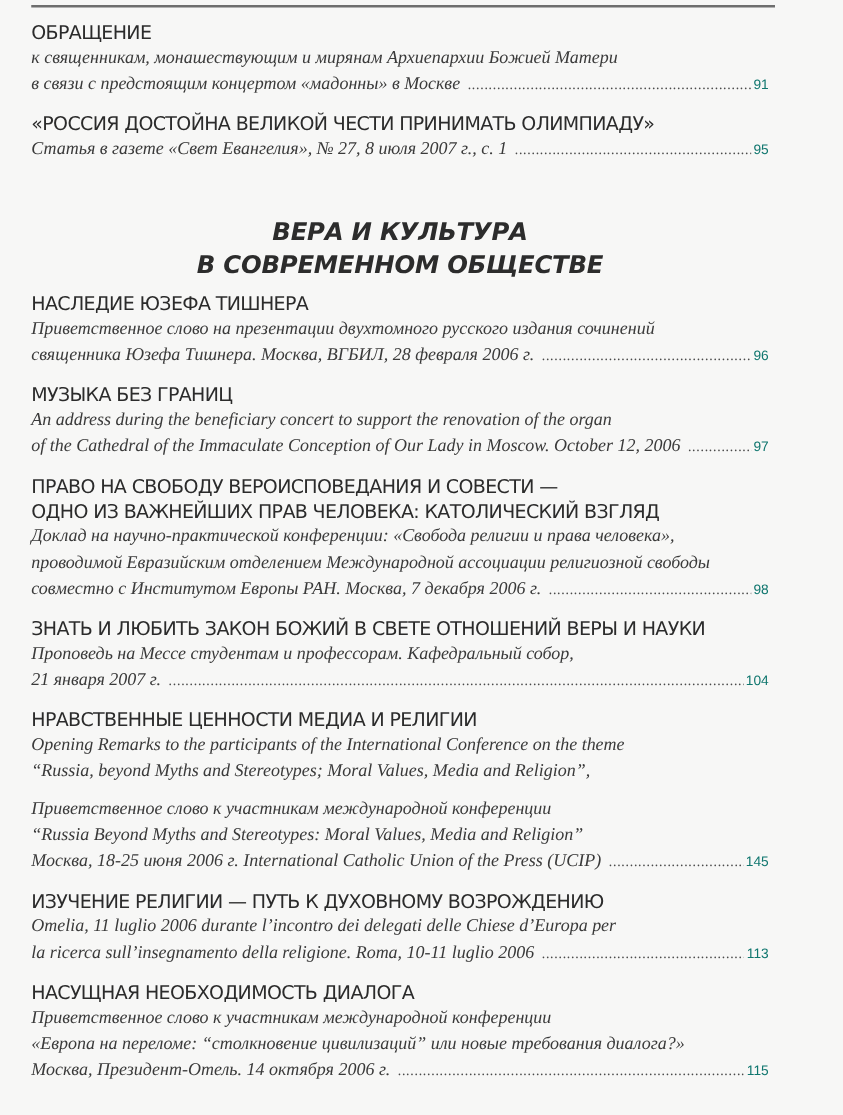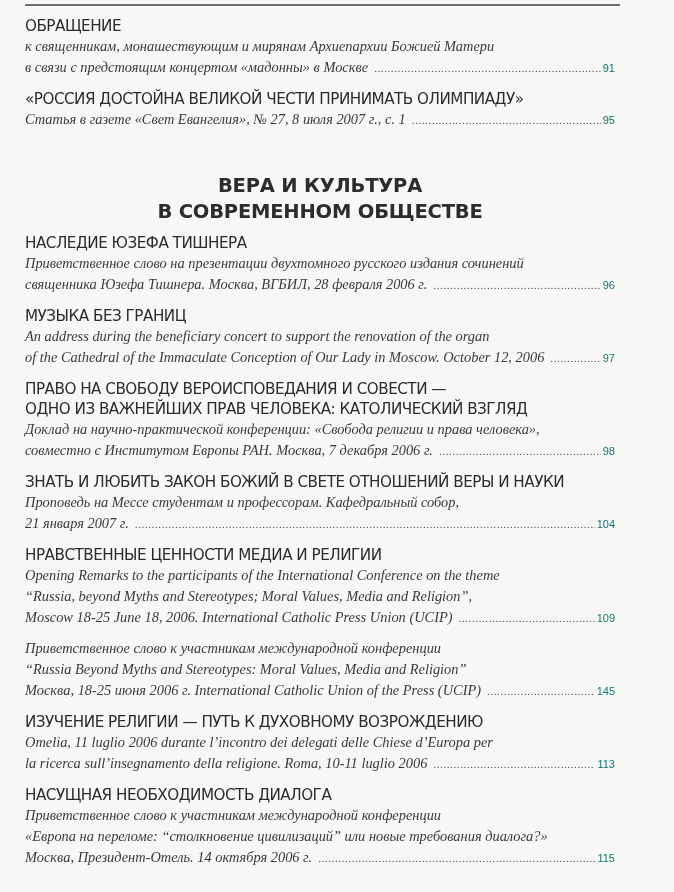--- a/index.html
+++ b/index.html
@@ -85,20 +85,21 @@
     .section-heading {
       text-align: center;
       font-family: "DejaVu Sans", sans-serif;
       font-weight: bold;
       font-size: 19.5px;
       line-height: 26px;
       color: #2c2c2c;
       letter-spacing: -0.2px;
       margin-top: 42px;
       margin-bottom: 8px;
+      font-style: italic;
     }
     .section-heading span { display: block; }
   </style>
 </head>
 <body>
 
 <div class="top-rule"></div>
 
 <div class="page">
 
@@ -152,20 +153,21 @@
         <span class="page-num">97</span>
       </span>
     </div>
   </div>
 
   <div class="entry">
     <div class="entry-title">ПРАВО НА СВОБОДУ ВЕРОИСПОВЕДАНИЯ И СОВЕСТИ —</div>
     <div class="entry-title">ОДНО ИЗ ВАЖНЕЙШИХ ПРАВ ЧЕЛОВЕКА: КАТОЛИЧЕСКИЙ ВЗГЛЯД</div>
     <div class="entry-desc">
       <span class="desc-line">Доклад на научно-практической конференции: «Свобода религии и права человека»,</span>
+      <span class="desc-line">проводимой Евразийским отделением Международной ассоциации религиозной свободы</span>
       <span class="leader-line">
         <span class="leader-text">совместно с Институтом Европы РАН. Москва, 7 декабря 2006 г.</span>
         <span class="leader-dots"></span>
         <span class="page-num">98</span>
       </span>
     </div>
   </div>
 
   <div class="entry">
     <div class="entry-title">ЗНАТЬ И ЛЮБИТЬ ЗАКОН БОЖИЙ В СВЕТЕ ОТНОШЕНИЙ ВЕРЫ И НАУКИ</div>
@@ -177,25 +179,20 @@
         <span class="page-num">104</span>
       </span>
     </div>
   </div>
 
   <div class="entry">
     <div class="entry-title">НРАВСТВЕННЫЕ ЦЕННОСТИ МЕДИА И РЕЛИГИИ</div>
     <div class="entry-desc">
       <span class="desc-line">Opening Remarks to the participants of the International Conference on the theme</span>
       <span class="desc-line">“Russia, beyond Myths and Stereotypes; Moral Values, Media and Religion”,</span>
-      <span class="leader-line">
-        <span class="leader-text">Moscow 18-25 June 18, 2006. International Catholic Press Union (UCIP)</span>
-        <span class="leader-dots"></span>
-        <span class="page-num">109</span>
-      </span>
     </div>
     <div class="entry-desc sub-block">
       <span class="desc-line">Приветственное слово к участникам международной конференции</span>
       <span class="desc-line">“Russia Beyond Myths and Stereotypes: Moral Values, Media and Religion”</span>
       <span class="leader-line">
         <span class="leader-text">Москва, 18-25 июня 2006 г. International Catholic Union of the Press (UCIP)</span>
         <span class="leader-dots"></span>
         <span class="page-num">145</span>
       </span>
     </div>

